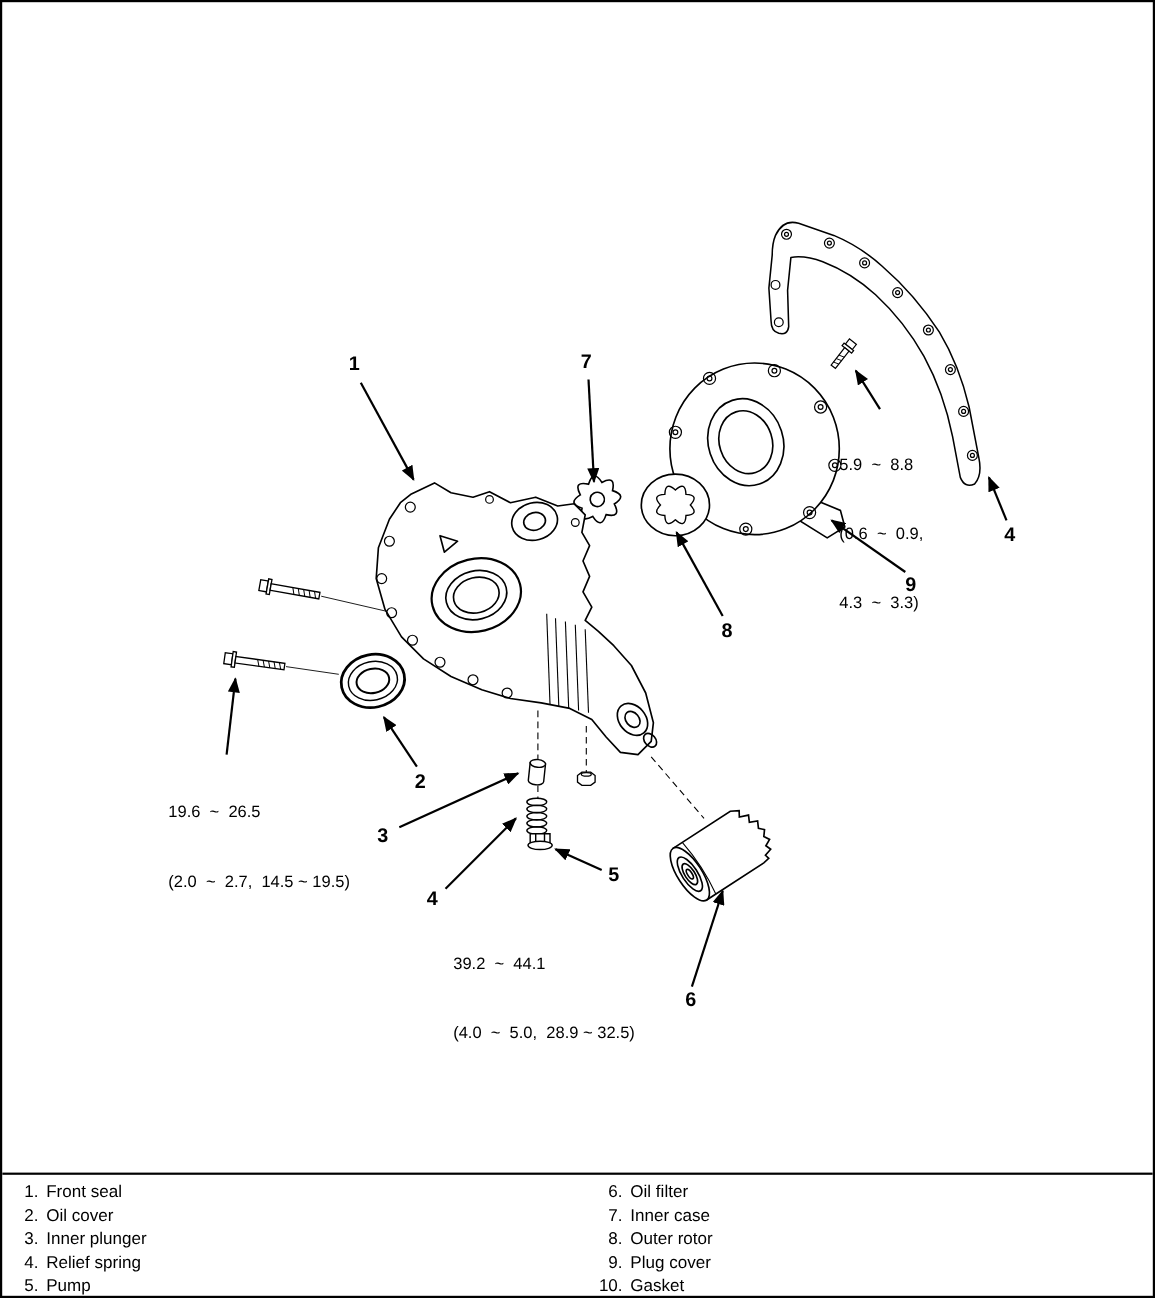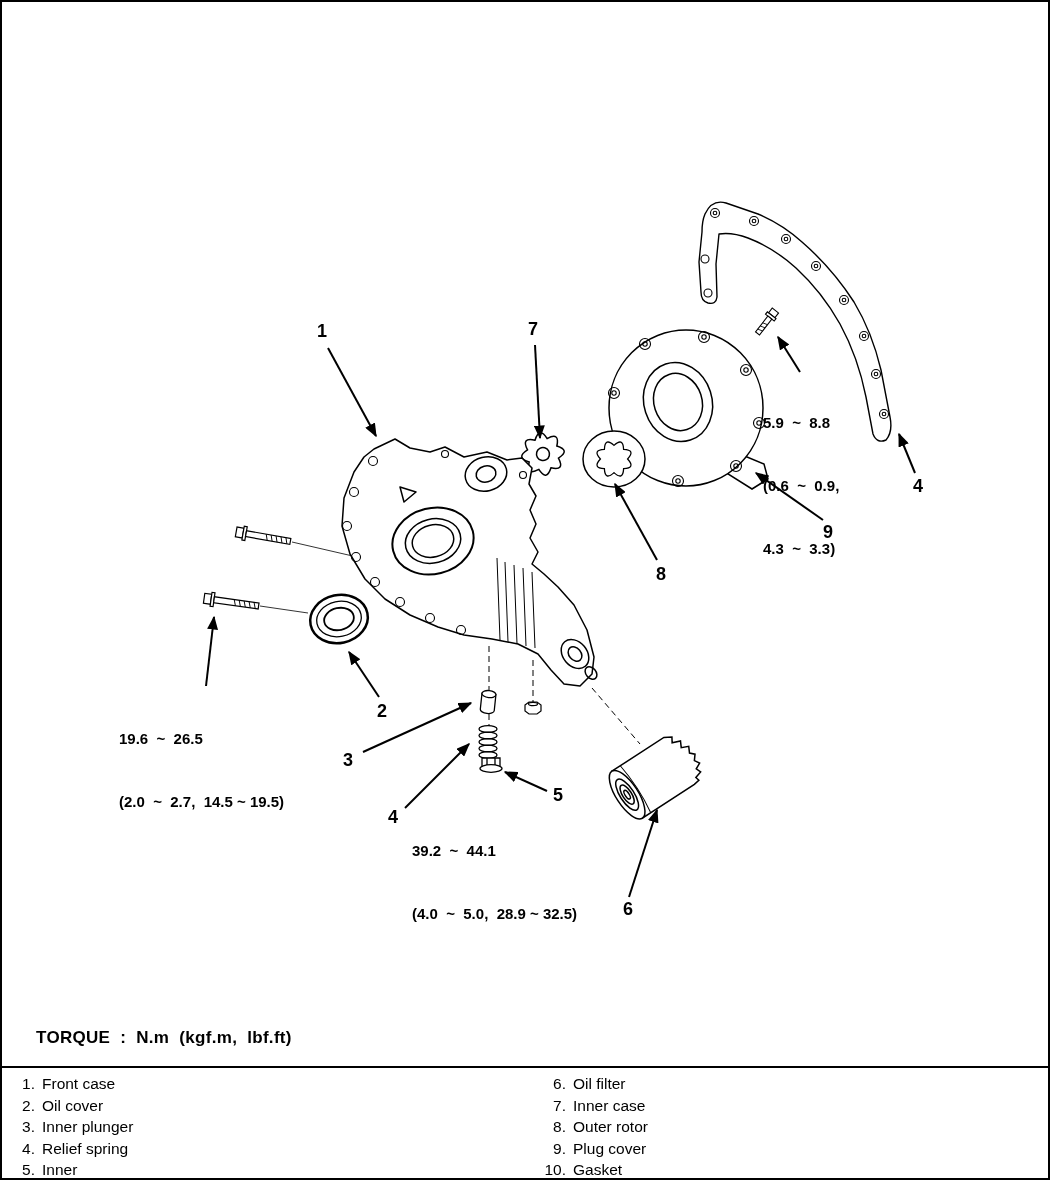--- a/index.html
+++ b/index.html
@@ -7,21 +7,21 @@
     position:relative;width:1050px;height:1180px;box-sizing:border-box;
     border:2px solid #000;background:#fff;overflow:hidden;
     font-family:"Liberation Sans","DejaVu Sans",sans-serif;color:#000;
   }
   svg.diagram{position:absolute;left:0;top:0;}
   .co{
     position:absolute;transform:translate(-50%,-50%);
     font-size:18px;font-weight:bold;white-space:pre;
   }
   .tq{
-    position:absolute;font-size:15px;font-weight:bold;line-height:21px;white-space:pre;
+    position:absolute;font-size:15px;font-weight:normal;line-height:21px;white-space:pre;
   }
   .torque-note{
     position:absolute;left:34px;top:1026px;font-size:17px;font-weight:bold;white-space:pre;
     letter-spacing:0.3px;
   }
   .rule{position:absolute;left:0;right:0;top:1064px;border-top:2px solid #000;}
   .legend{position:absolute;left:0;top:1071px;width:100%;font-size:15.5px;}
   .legend .col{position:absolute;top:0;}
   .legend .col.left{left:6px;}
   .legend .col.right{left:534px;}
@@ -244,59 +244,58 @@
   <div class="co" style="left:380px;top:709px">2</div>
   <div class="co" style="left:346px;top:758px">3</div>
   <div class="co" style="left:391px;top:815px">4</div>
   <div class="co" style="left:556px;top:793px">5</div>
   <div class="co" style="left:626px;top:907px">6</div>
   <div class="co" style="left:531px;top:327px">7</div>
   <div class="co" style="left:659px;top:572px">8</div>
   <div class="co" style="left:826px;top:530px">9</div>
   <div class="co" style="left:916px;top:484px">4</div>
 
-  <div class="tq" style="left:117px;top:684px">
+  <div class="tq" style="left:151px;top:684px">
     <div>19.6  ~  26.5</div>
     <div>(2.0  ~  2.7,  14.5 ~ 19.5)</div>
   </div>
   <div class="tq" style="left:761px;top:368px">
     <div>5.9  ~  8.8</div>
     <div>(0.6  ~  0.9,</div>
     <div>4.3  ~  3.3)</div>
   </div>
-  <div class="tq" style="left:410px;top:796px">
+  <div class="tq" style="left:410px;top:822px">
     <div>39.2  ~  44.1</div>
     <div>(4.0  ~  5.0,  28.9 ~ 32.5)</div>
   </div>
 
-  <div class="torque-note">TORQUE  :  N.m  (kgf.m,  lbf.ft)</div>
 
   <div class="rule"></div>
 
   <div class="legend">
     <div class="col left">
       <div class="row">
           <span class="num">1.</span>
-          <span class="lbl">Front case</span>
+          <span class="lbl">Front seal</span>
         </div>
       <div class="row">
           <span class="num">2.</span>
           <span class="lbl">Oil cover</span>
         </div>
       <div class="row">
           <span class="num">3.</span>
           <span class="lbl">Inner plunger</span>
         </div>
       <div class="row">
           <span class="num">4.</span>
           <span class="lbl">Relief spring</span>
         </div>
       <div class="row">
           <span class="num">5.</span>
-          <span class="lbl">Inner</span>
+          <span class="lbl">Pump</span>
         </div>
     </div>
     <div class="col right">
       <div class="row">
           <span class="num">6.</span>
           <span class="lbl">Oil filter</span>
         </div>
       <div class="row">
           <span class="num">7.</span>
           <span class="lbl">Inner case</span>

